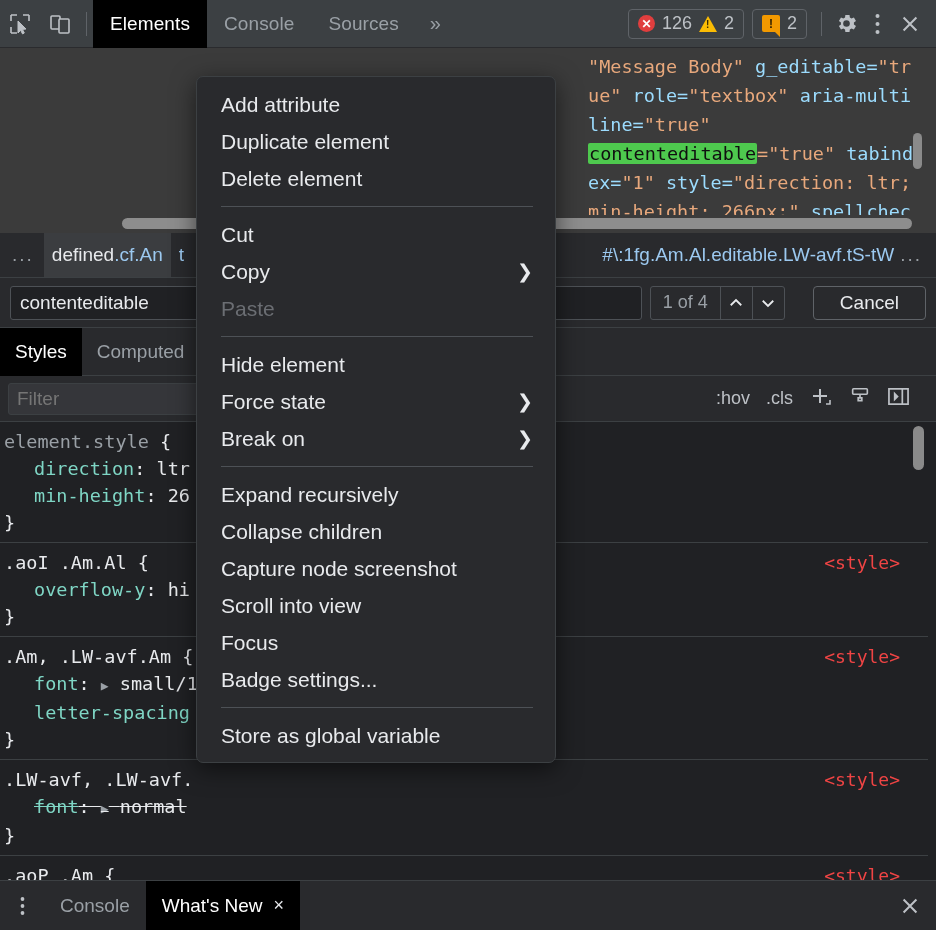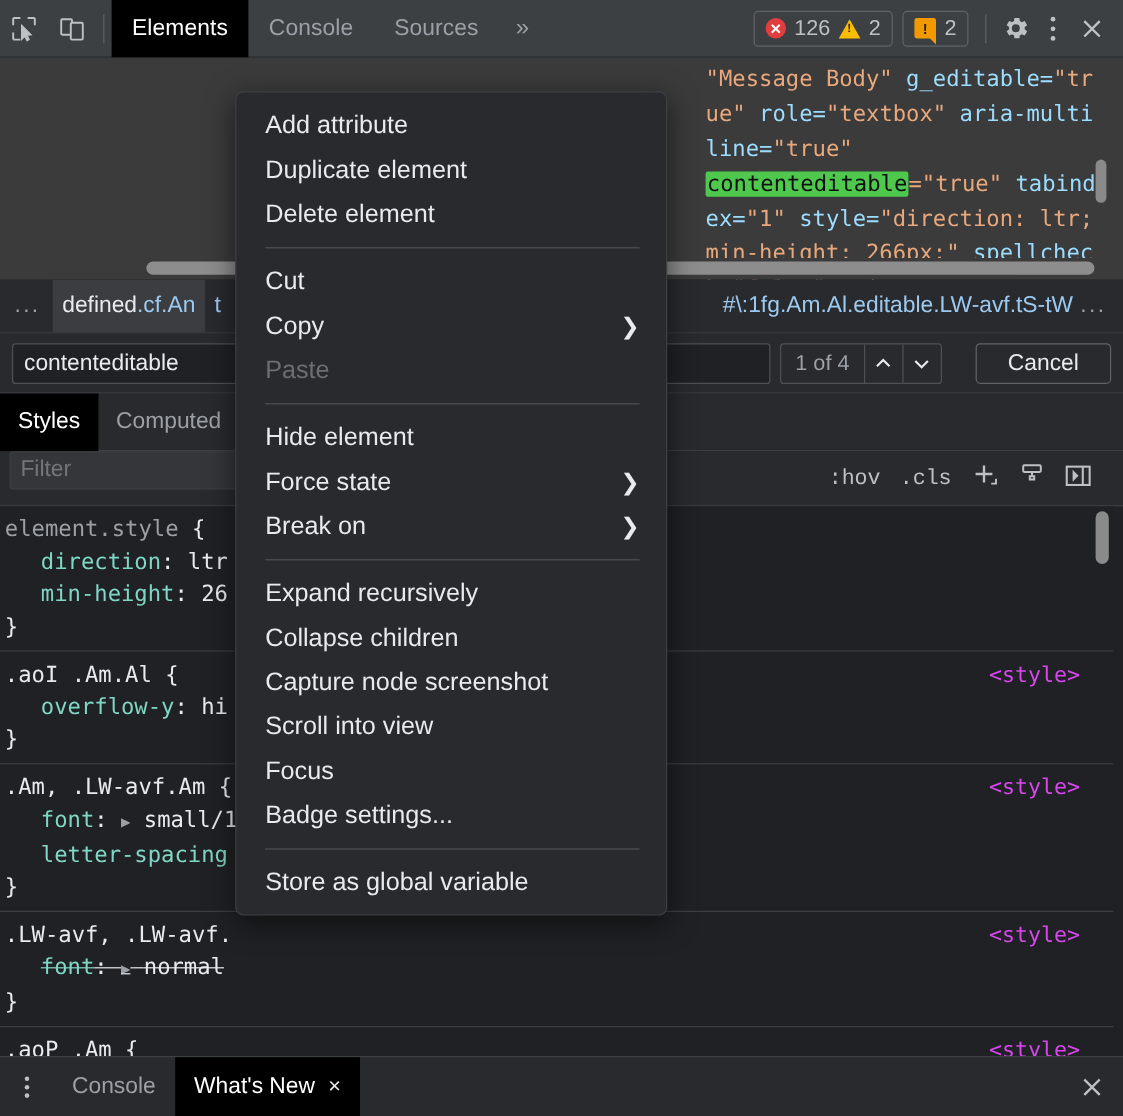--- a/index.html
+++ b/index.html
@@ -156,33 +156,33 @@
   .stab {
     height: 48px; padding: 0 15px; display: flex; align-items: center;
     font-size: 19px; color: #9aa0a6; white-space: nowrap;
   }
   .stab.active { background: #000; color: #ffffff; }
   .stab-more { padding: 0 16px; font-size: 20px; color: #9aa0a6; display:flex; align-items:center; height:48px;}
 
   
   .filterrow {
     position: absolute; top: 376px; left: 0; width: 936px; height: 46px;
-    background: #292a2d; display: flex; padding: 0 8px;
+    background: #292a2d; display: flex; align-items: center; padding: 0 8px;
     border-bottom: 1px solid #3c4043;
   }
   .filter-input {
     width: 380px; height: 32px; background: #35363a; border: 1px solid #3c4043;
     border-radius: 3px; color: #e8eaed; font-size: 19px; padding: 0 8px;
     font-family: "Liberation Sans", sans-serif; outline: none;
   }
   .filter-tools {
     margin-left: auto; display: flex; align-items: center; gap: 16px;
     padding-right: 18px; color: #bdc1c6;
   }
-  .mono-tool { font-family: Liberation Mono, monospace; font-size: 18px; color: #bdc1c6; }
+  .mono-tool { font-family: Liberation Sans, sans-serif; font-size: 18px; color: #bdc1c6; }
 
   
   .styles-body {
     position: absolute; top: 422px; left: 0; width: 928px; height: 458px;
     background: #202124; overflow: hidden;
   }
   .rule {
     border-bottom: 1px solid #3c4043;
     padding: 6px 0 6px 4px;
     position: relative;
@@ -191,21 +191,21 @@
   }
   .rule .sel { color: #e8eaed; }
   .rule .sel.dim { color: #9aa0a6; }
   .rule .prop { color: #7fd6c5; padding-left: 30px; display:inline-block;}
   .rule .val { color: #e8eaed; }
   .rule .brace { color: #e8eaed; }
   .rule .arrow { color: #9aa0a6; font-size: 13px; }
   .rule .strike { text-decoration: line-through; }
   .rule-origin {
     position: absolute; right: 28px; top: 6px;
-    color: #d946ef; font-size: 18px;
+    color: #ef4444; font-size: 18px;
     font-family: "DejaVu Sans Mono", monospace;
   }
   .styles-vscroll {
     position: absolute; right: 4px; top: 4px; width: 11px; height: 44px;
     background: #8a8a8a; border-radius: 6px;
   }
 
   
   .drawer {
     position: absolute; bottom: 0; left: 0; width: 936px; height: 50px;

